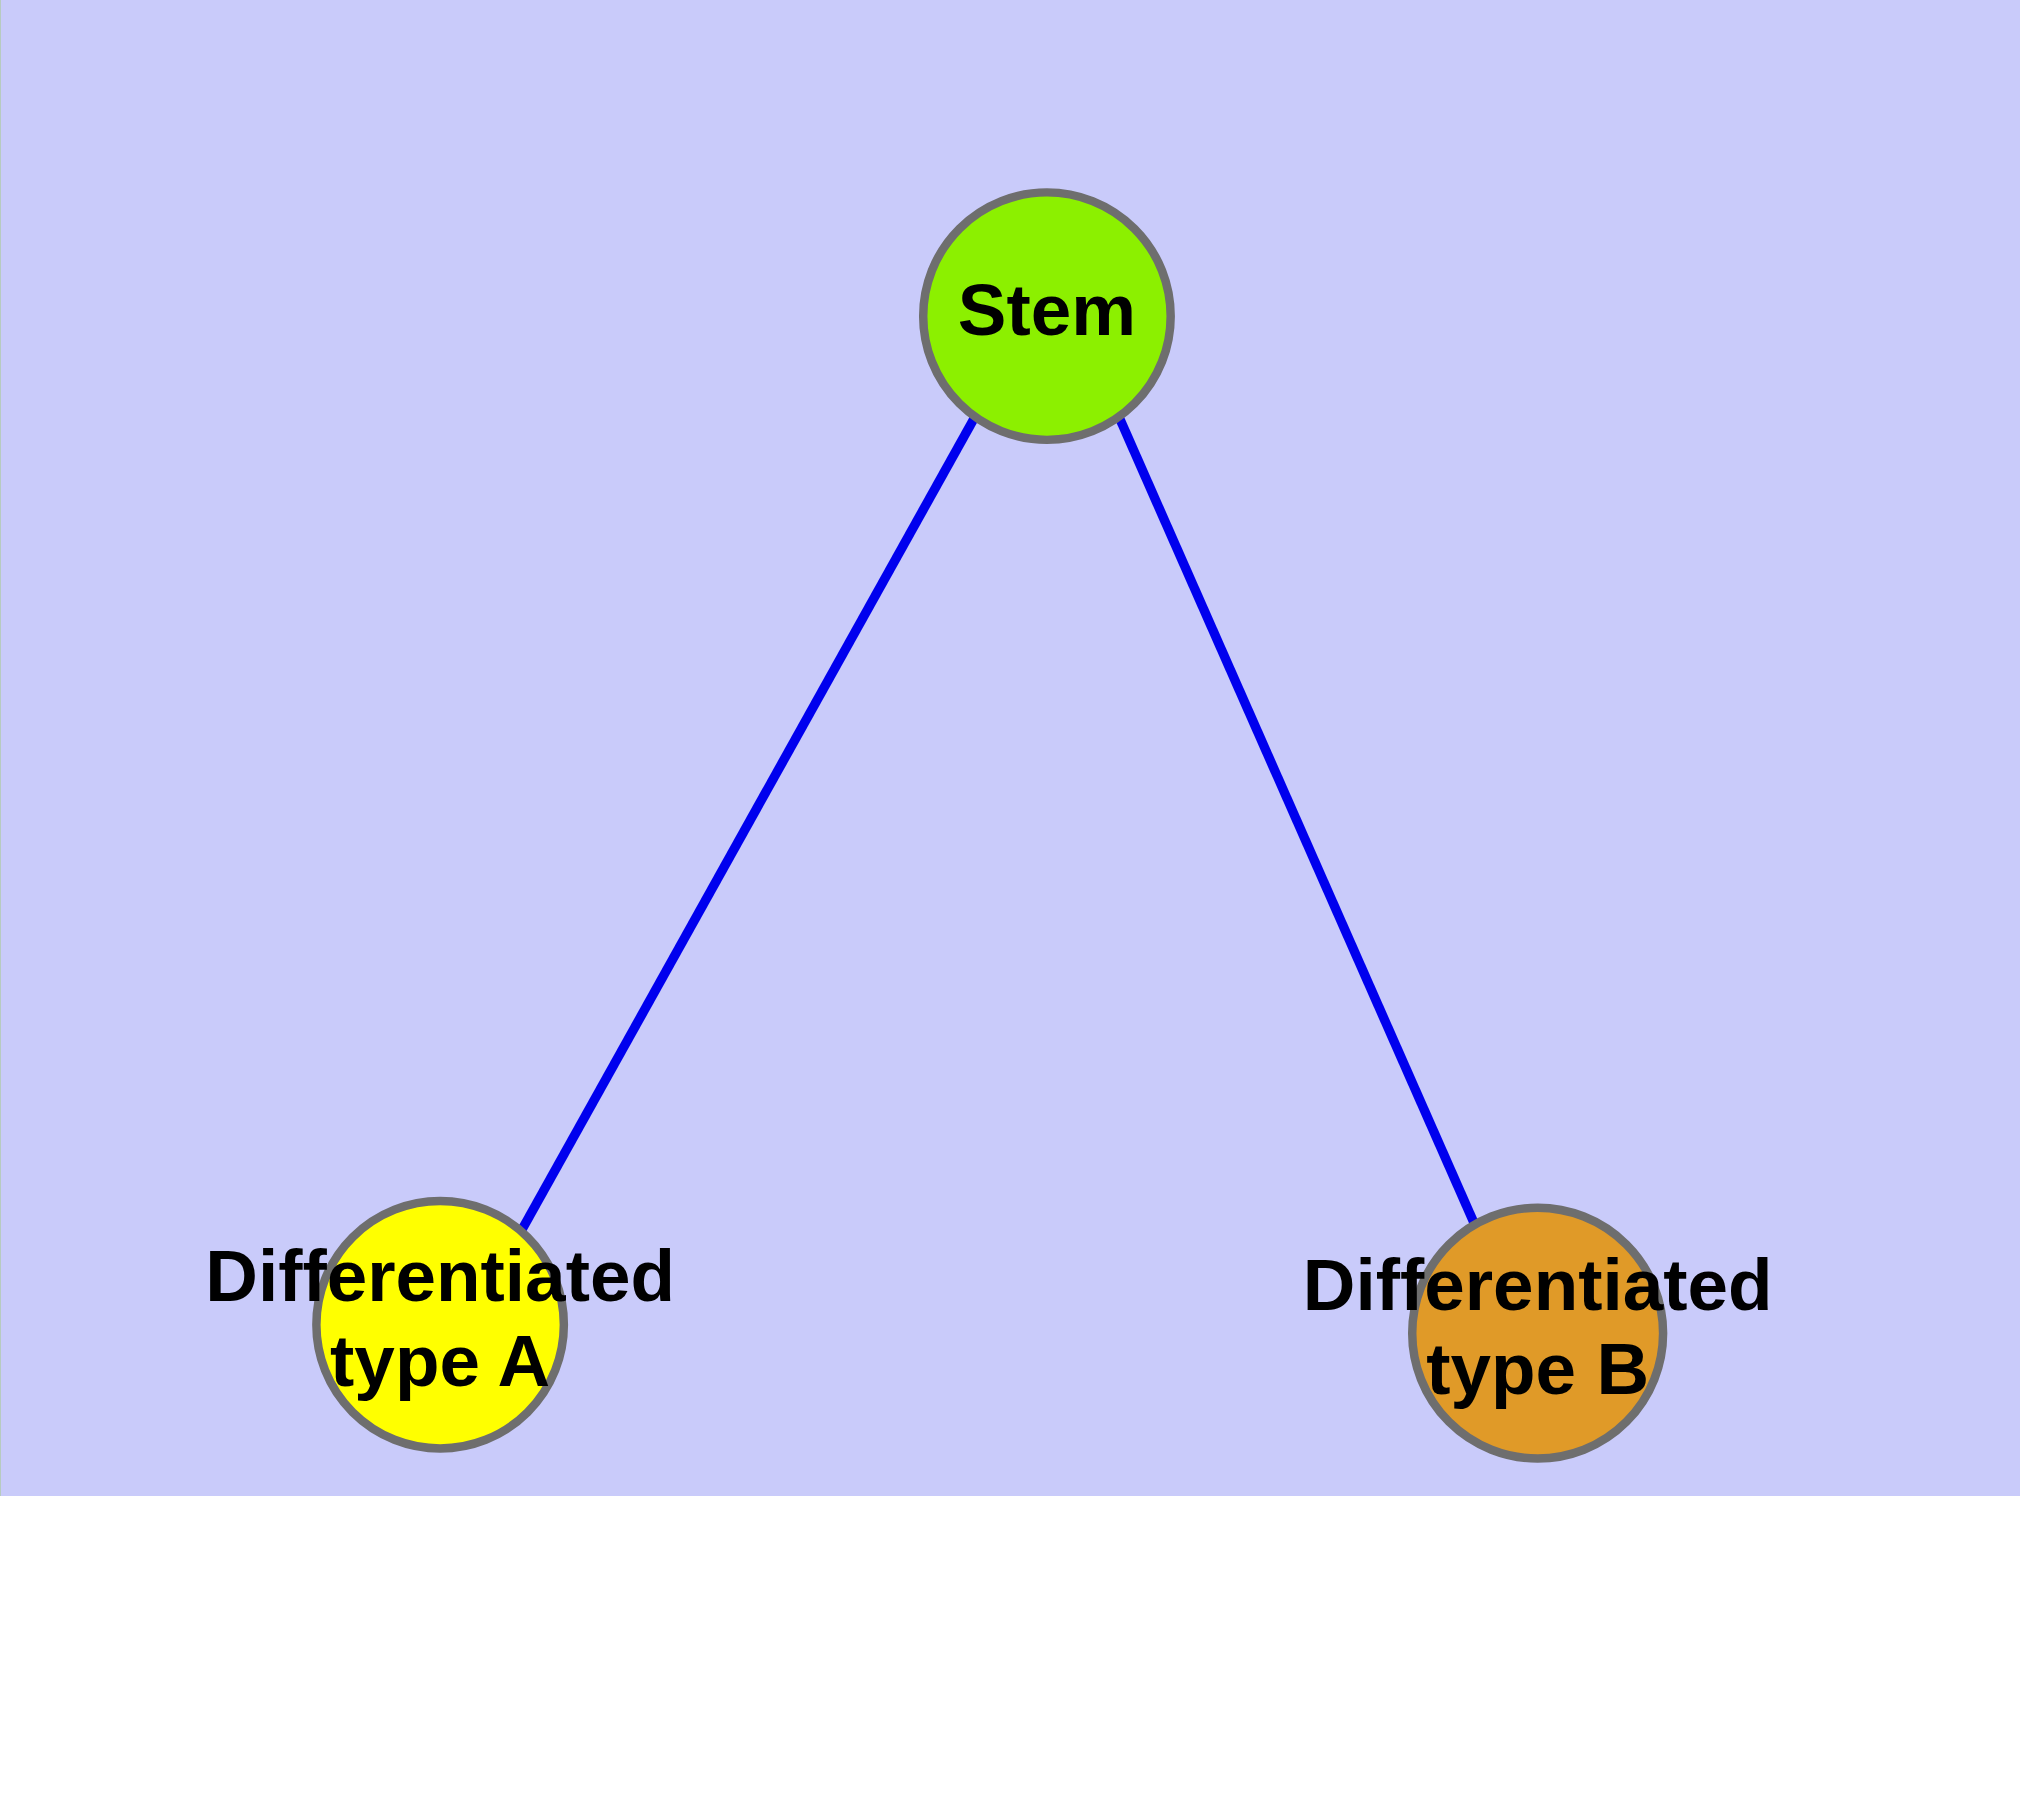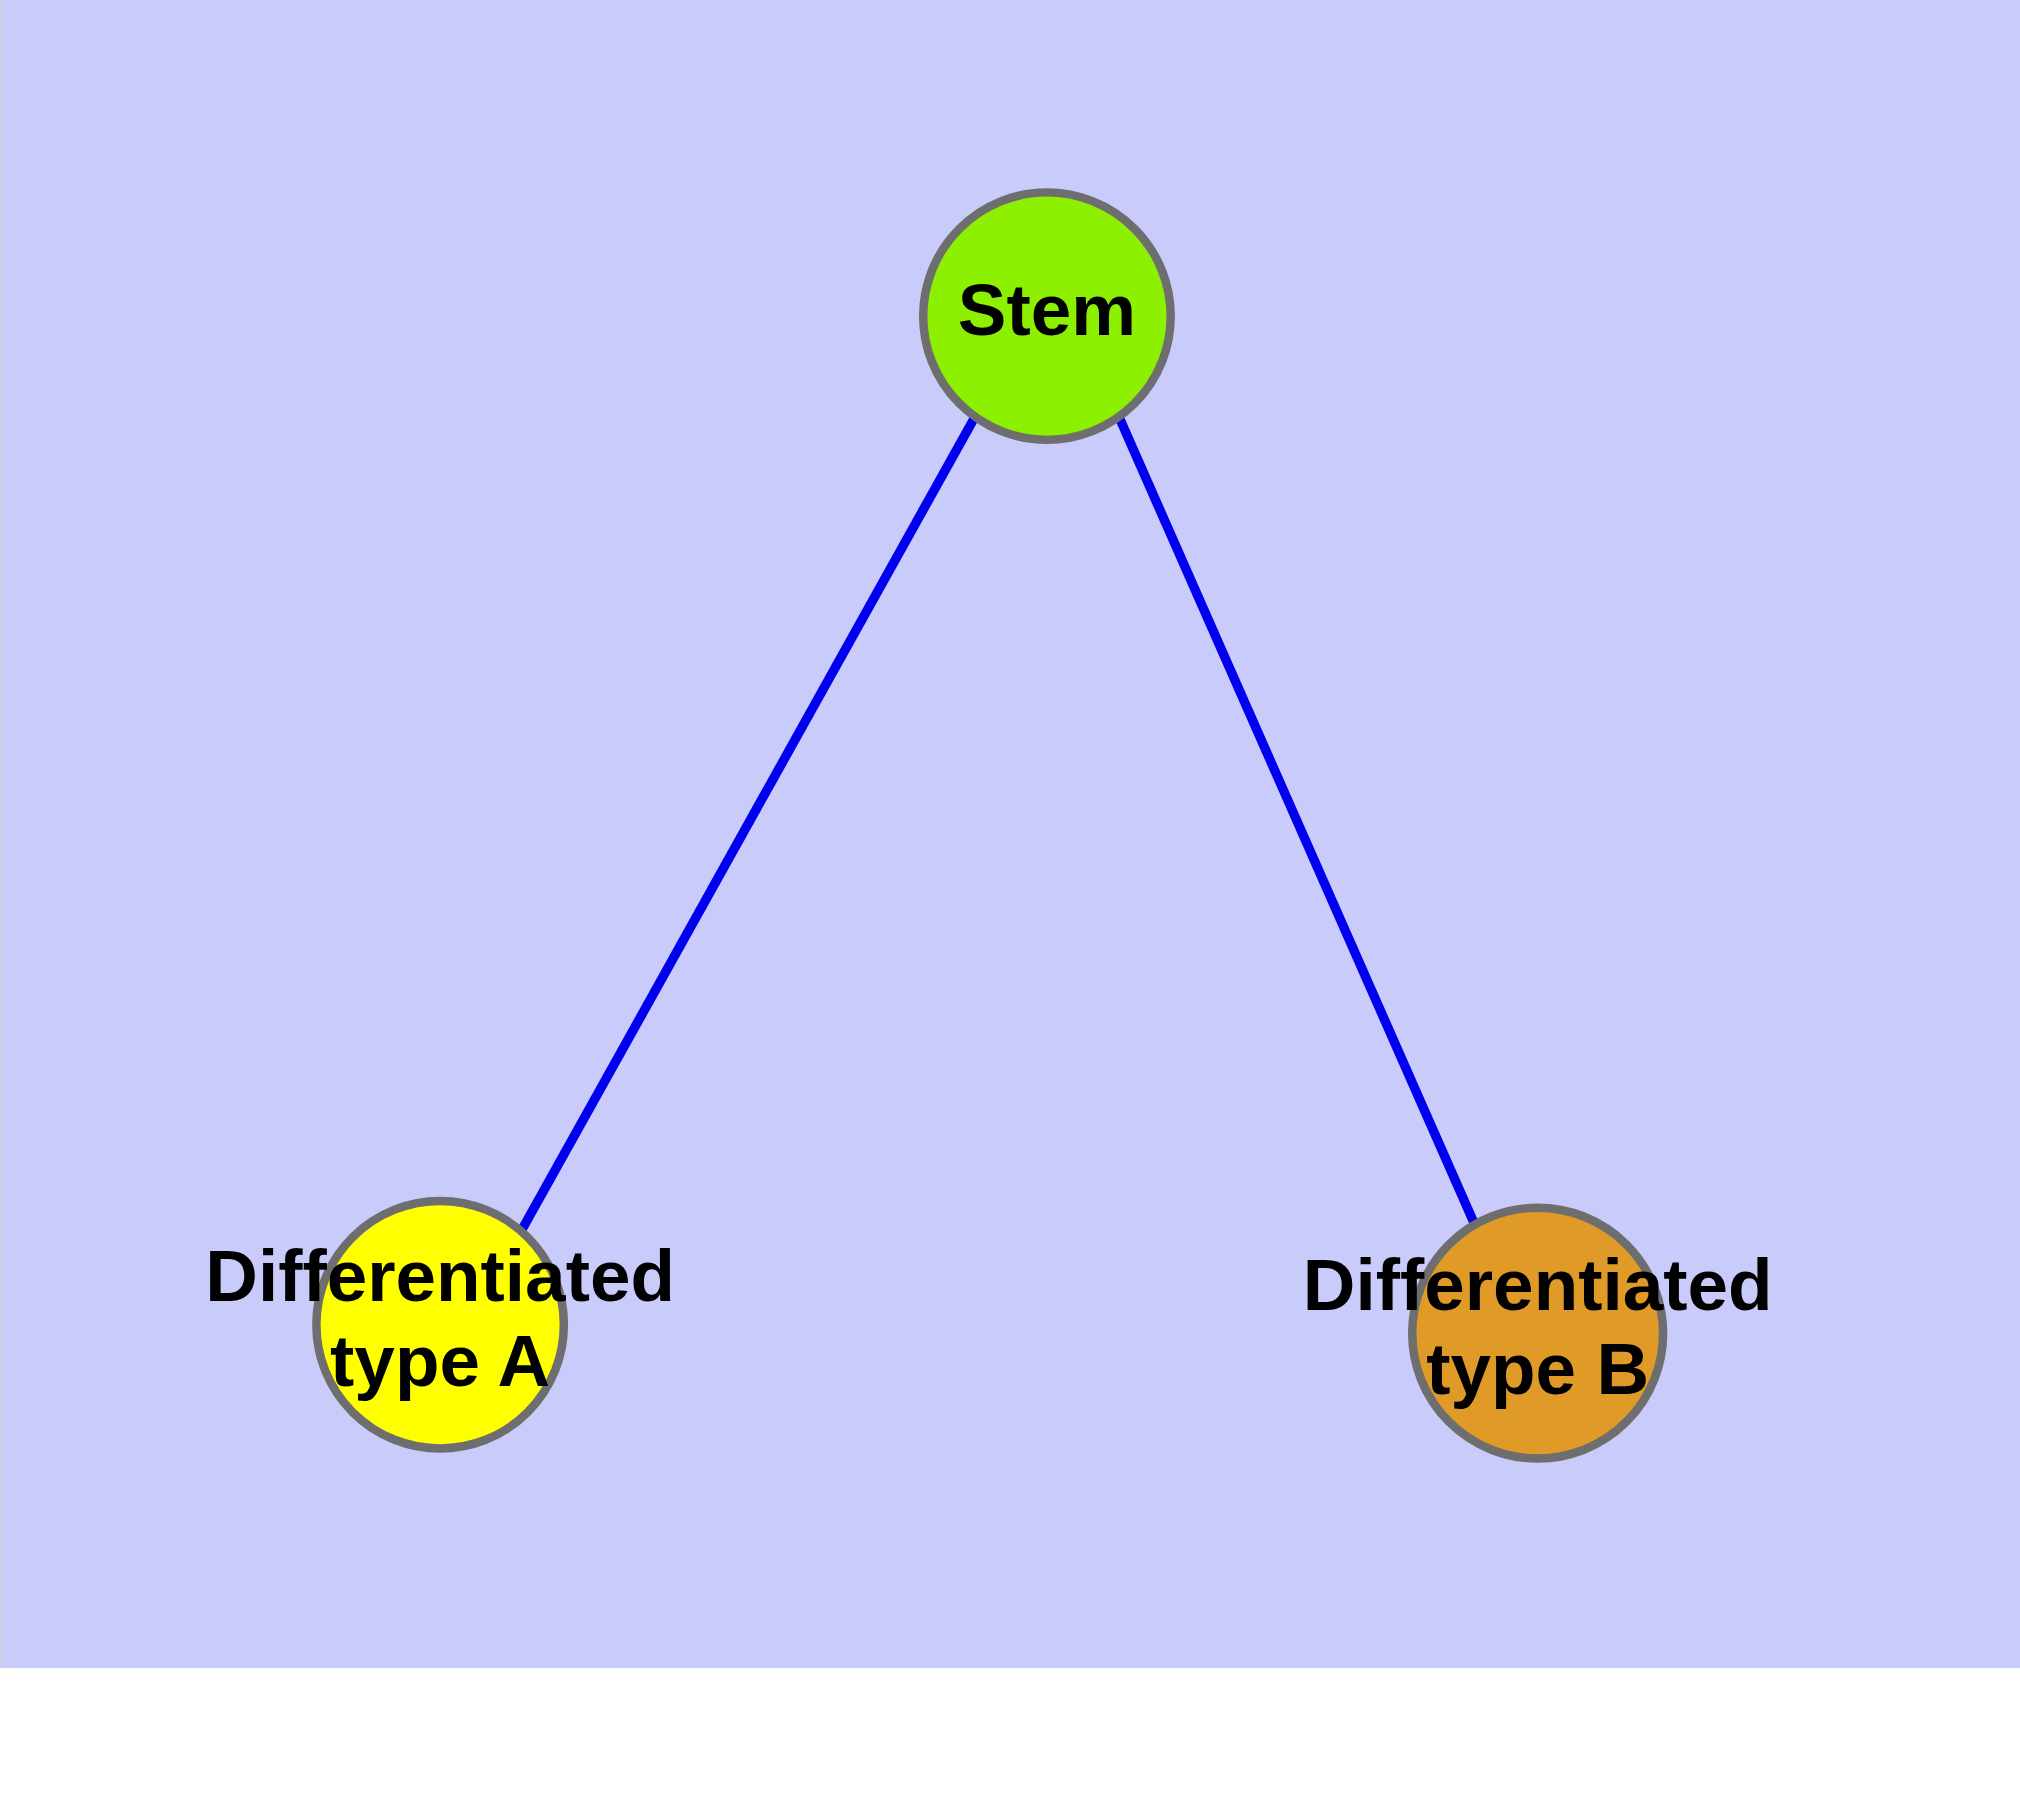--- a/index.html
+++ b/index.html
@@ -31,21 +31,21 @@
     font-weight: bold;
     fill: #000000;
     text-anchor: middle;
     dominant-baseline: middle;
     white-space: pre;
   }
 </style>
 </head>
 <body>
 
-<div id="canvas" style="width: 2021px; height: 1668px; background: #fde047;">
+<div id="canvas" style="width: 2021px; height: 1496px; background: #84cc16;">
   <svg id="graph-svg" viewBox="0 0 2384 2138" style="width: 2021px; height: 1812px;">
 
     <rect id="bg-rect" x="0" y="0" width="2384" height="2138" fill="#c9cbfa"></rect>
 
     <g id="edges-layer">
       <line id="edge-0" x1="1150" y1="492" x2="615" y2="1452" stroke="#0000ee" stroke-width="11" stroke-linecap="butt"></line>
       <line id="edge-1" x1="1320" y1="492" x2="1742" y2="1450" stroke="#0000ee" stroke-width="11" stroke-linecap="butt"></line>
     </g>
 
     <g id="nodes-layer">

